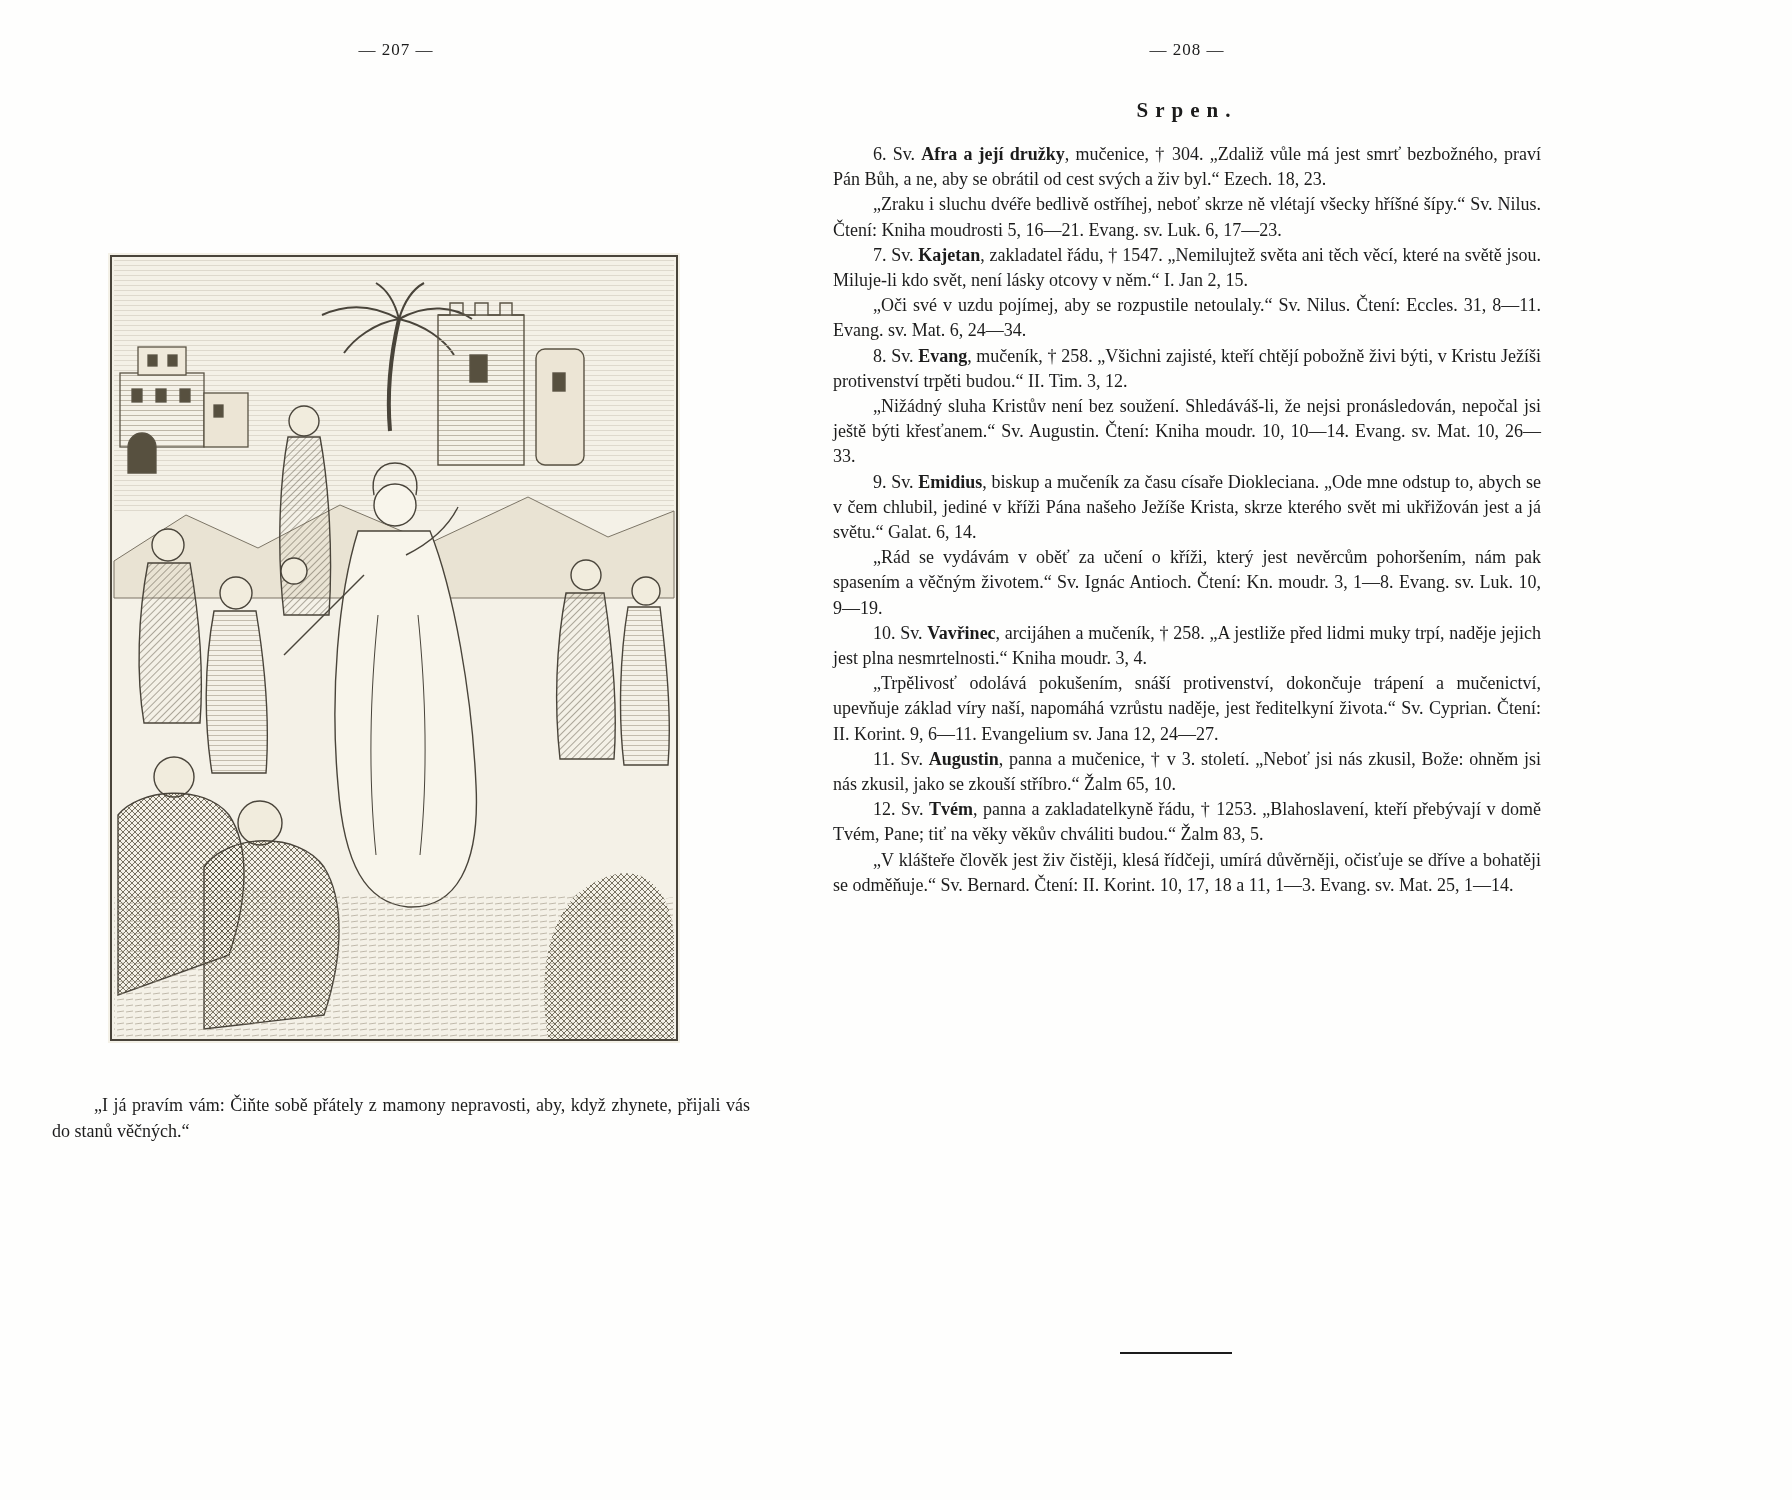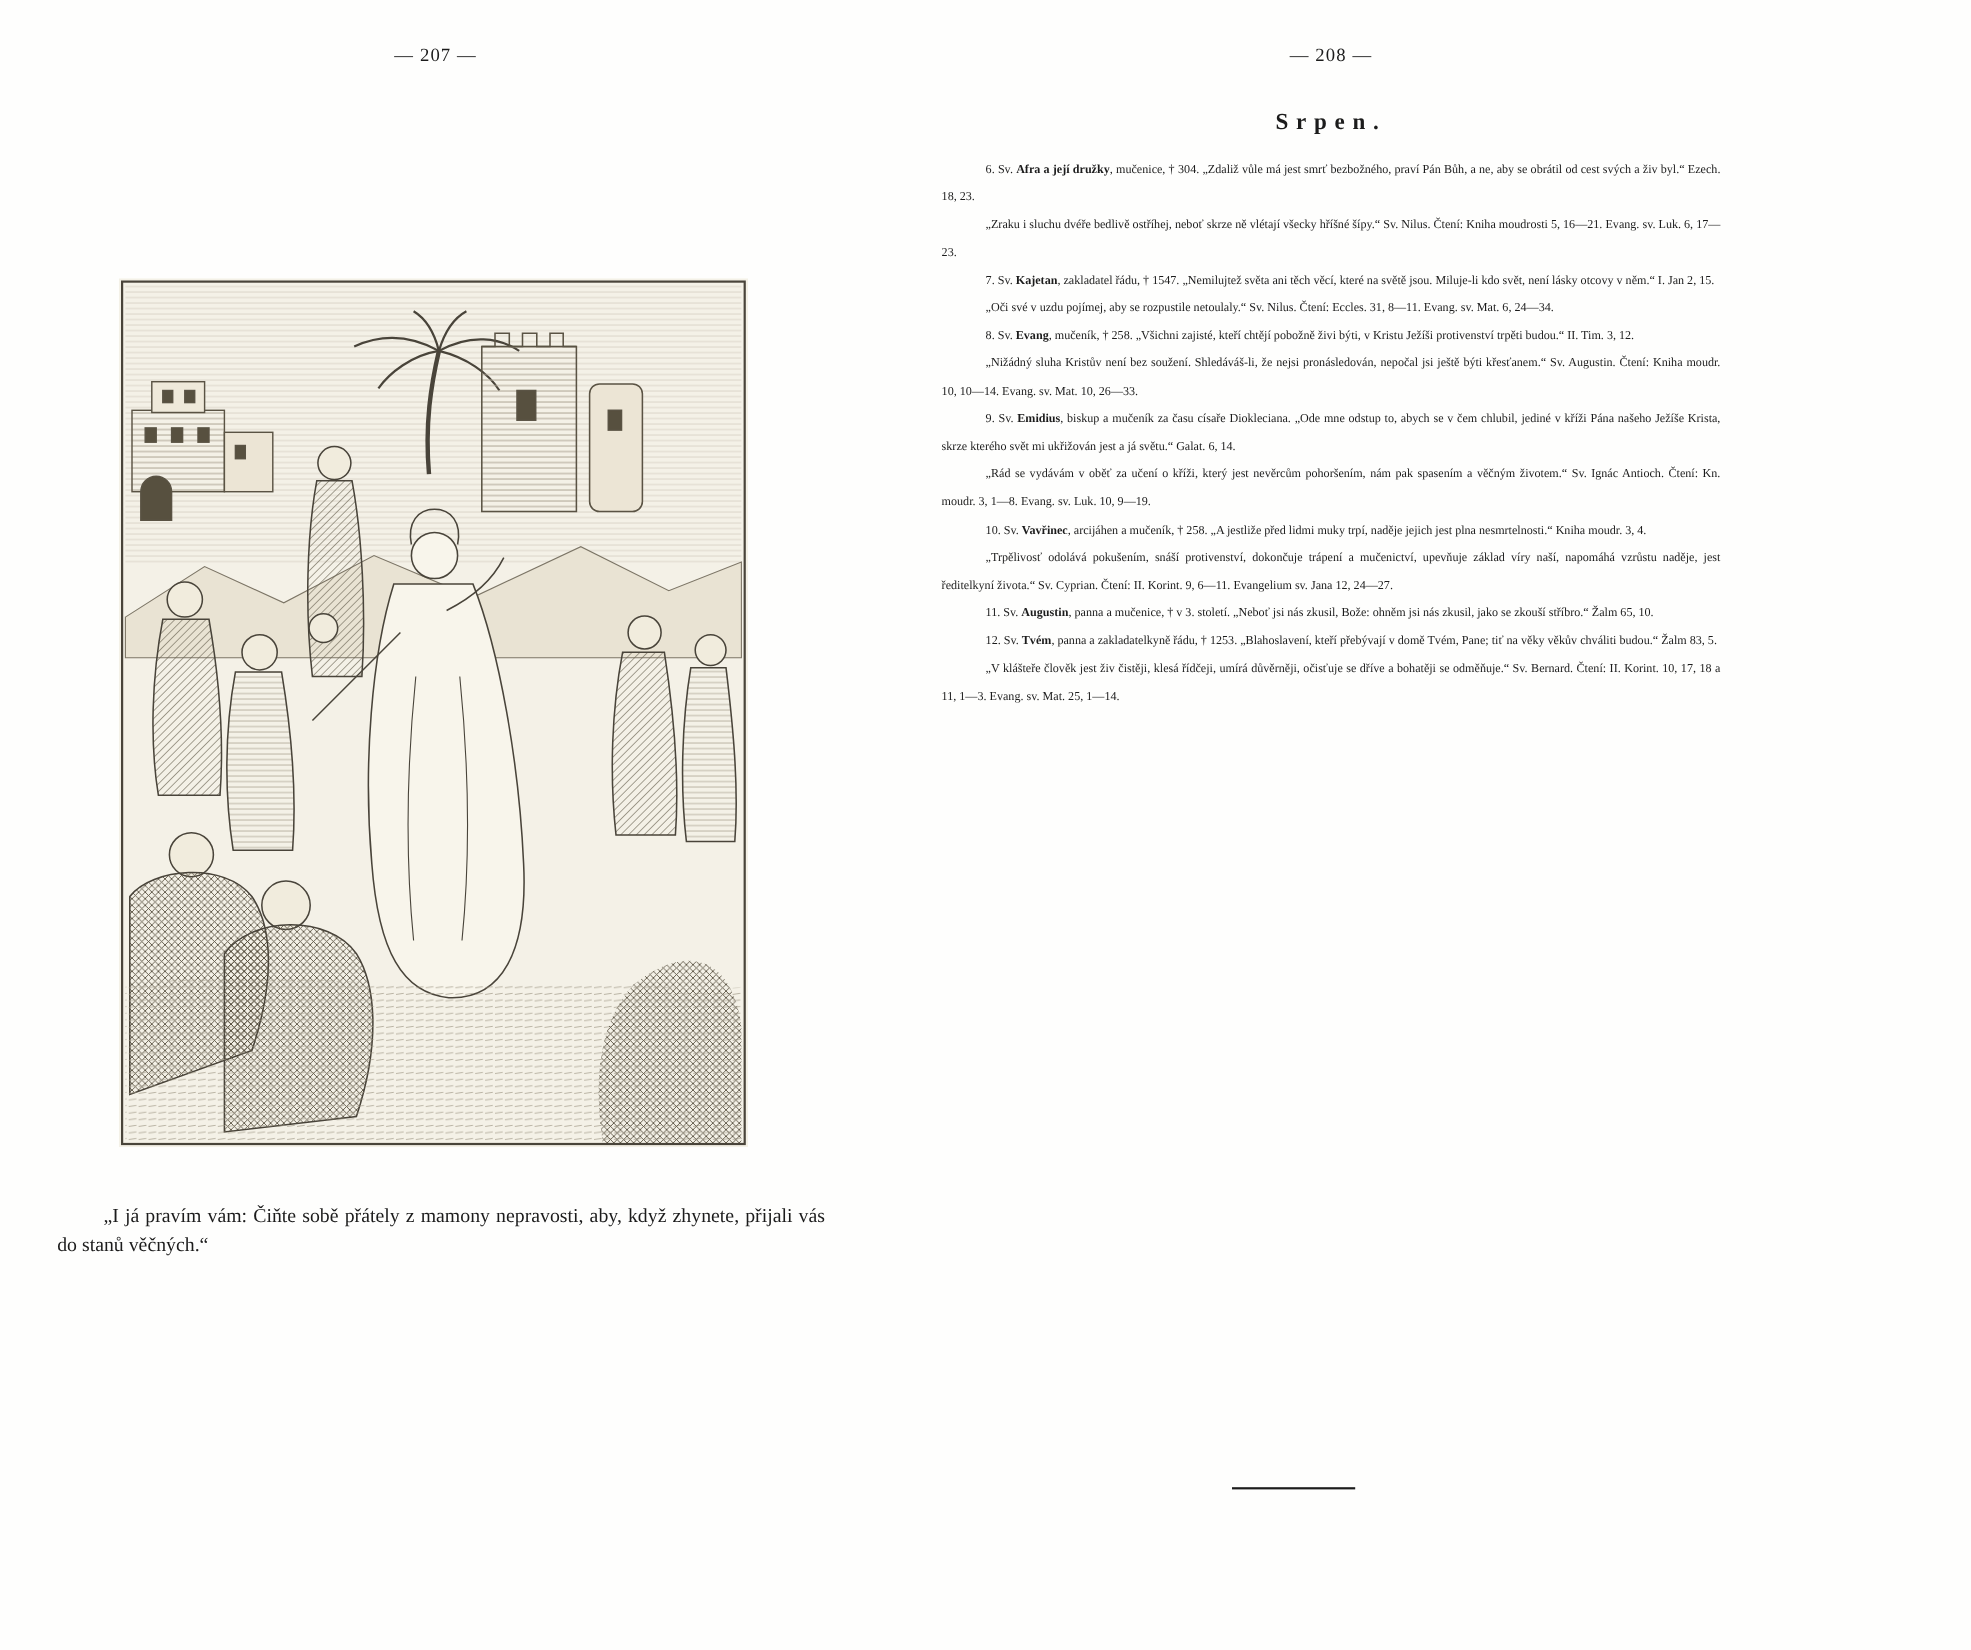--- a/index.html
+++ b/index.html
@@ -6,21 +6,21 @@
   html, body { width:1792px; height:1500px; }
   body {
     background:#fefefd;
     color:#1c1c1c;
     font-family:"Liberation Serif", serif;
     position:relative;
     overflow:hidden;
   }
   .page { position:absolute; top:0; height:1212px; }
   .page-left  { left:0;    width:792px; }
-  .page-right { left:830px; width:714px;margin-left:23px; }
+  .page-right { left:830px; width:714px; }
 
   .page-number {
     position:absolute; top:40px; left:0; width:100%;
     text-align:center; font-size:17px; letter-spacing:1px;
   }
 
   .illustration {
     position:absolute; left:108px; top:253px; width:572px; height:790px;
   }
   .illustration svg { display:block; width:100%; height:100%; }
@@ -33,21 +33,21 @@
     position:absolute; left:52px; top:1148px; width:676px;
     text-align:right; font-style:italic; font-size:17px;
   }
 
   .heading {
     position:absolute; top:98px; left:0; width:100%;
     text-align:center; font-weight:bold; font-size:21px; letter-spacing:7px;
   }
   .text-block {
     position:absolute; top:142px; left:3px; width:708px;
-    font-size:11px; line-height:25.2px; text-align:justify;
+    font-size:18px; line-height:25.2px; text-align:justify;
   }
   .text-block p.entry { text-indent:40px; }
   .text-block b { font-weight:bold; }
 
   .footer-rule {
     position:absolute; left:1120px; top:1352px; width:112px; height:0;
     border-top:2px solid #1c1c1c;
   }
 </style>
 </head>

